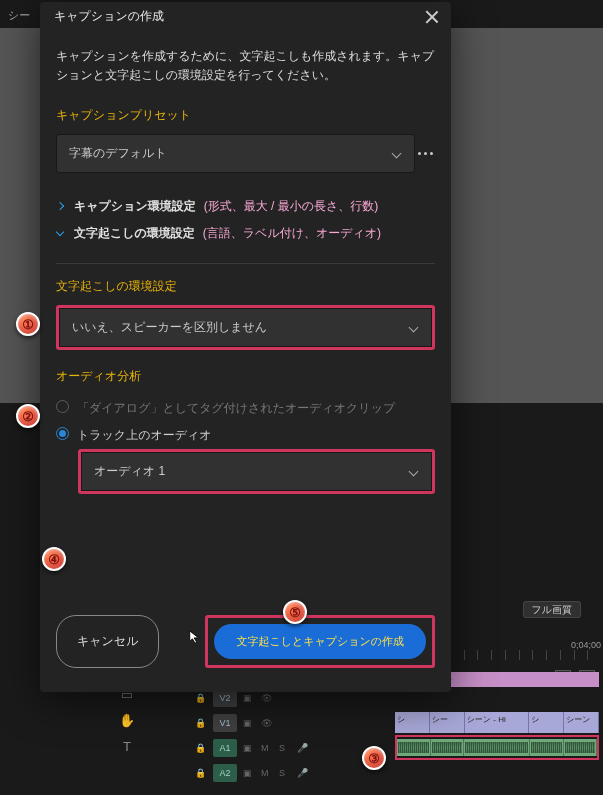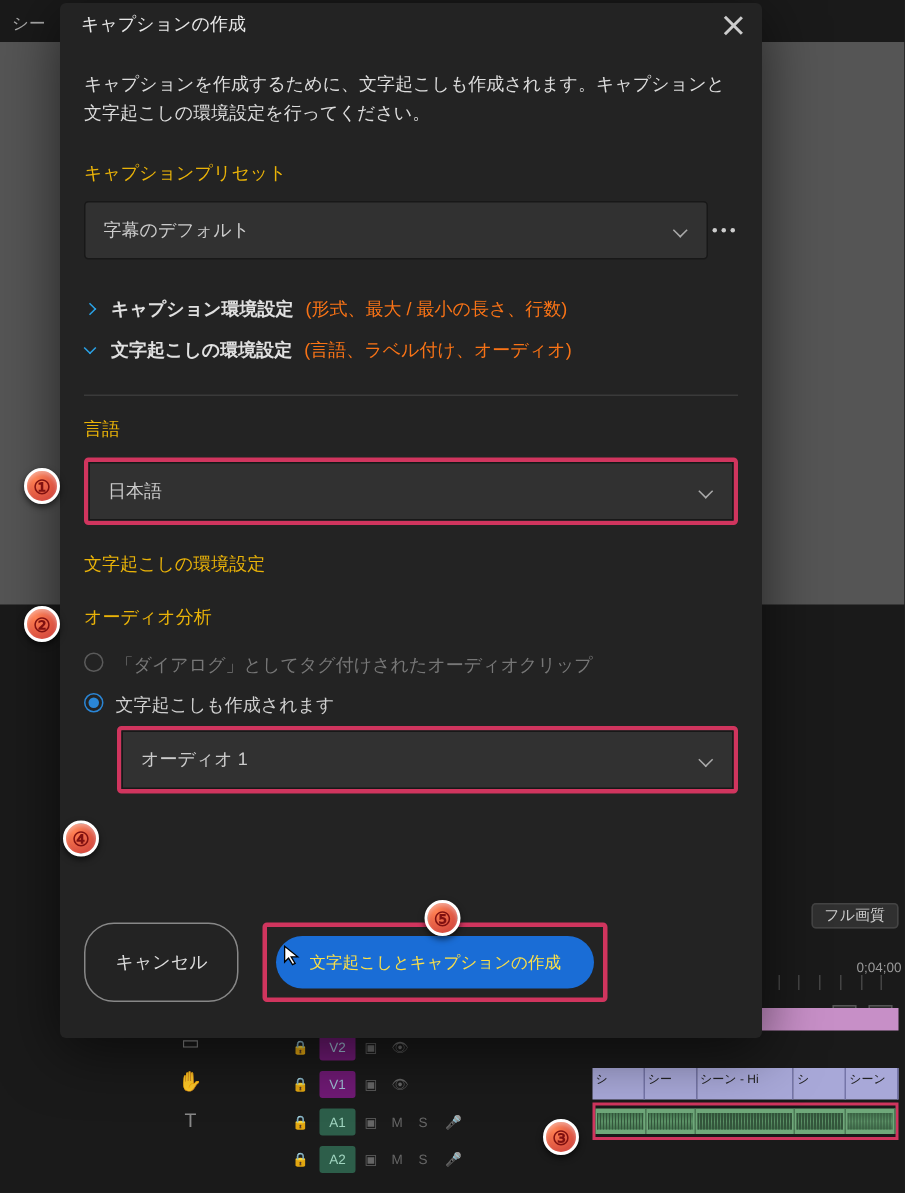--- a/index.html
+++ b/index.html
@@ -1,72 +1,72 @@
 <!DOCTYPE html>
 <html><head>
   <meta charset="utf-8">
   <style>
     * { margin:0; padding:0; box-sizing:border-box; font-family:"Hiragino Kaku Gothic Pro","メイリオ",Meiryo,sans-serif; }
     body { width:603px; height:795px; background:#1a1a1a; color:#d0d0d0; position:relative; overflow:hidden; }
     .bg-mid { position:absolute; top:28px; left:0; right:0; height:375px; background:#555; }
-    .dialog { position:absolute; top:2px; left:40px; width:468px; height:690px; background:#232323; border-radius:4px; box-shadow:0 8px 40px rgba(0,0,0,.6); z-index:10; }
+    .dialog { position:absolute; top:2px; left:40px; width:411px; height:690px; background:#232323; border-radius:4px; box-shadow:0 8px 40px rgba(0,0,0,.6); z-index:10; }
     .dlg-header { display:flex; align-items:center; justify-content:space-between; padding:6px 12px 6px 14px; }
     .dlg-title { font-size:12px; color:#e8e8e8; }
     .close-ic { width:16px; height:16px; position:relative; cursor:pointer; }
     .close-ic::before,.close-ic::after { content:""; position:absolute; left:8px; top:0; width:1.5px; height:16px; background:#ccc; }
     .close-ic::before { transform:rotate(45deg); } .close-ic::after { transform:rotate(-45deg); }
     .dlg-body { padding:16px; }
     .desc { font-size:12px; color:#ddd; line-height:1.6; margin-bottom:22px; }
     .sec-label { font-size:12px; color:#eab308; margin-bottom:10px; }
     .preset-row { display:flex; align-items:center; }
     .dropdown { flex:1; display:flex; align-items:center; justify-content:space-between; background:#313131; border:1px solid #181818; border-radius:3px; padding:10px 12px; font-size:12px; color:#ccc; cursor:pointer; }
     .chev-d { width:10px; height:10px; position:relative; flex-shrink:0; }
     .chev-d::before { content:""; position:absolute; top:1px; left:1px; width:6px; height:6px; border-right:1.5px solid #aaa; border-bottom:1.5px solid #aaa; transform:rotate(45deg); }
     .dots { width:20px; display:flex; gap:3px; cursor:pointer; justify-content:center; }
     .dots span { width:3px; height:3px; border-radius:50%; background:#ccc; }
     .expand-group { margin-top:20px; }
     .exp-row { display:flex; align-items:center; gap:8px; padding:5px 0; cursor:pointer; }
     .chev-r,.chev-down { width:10px; height:10px; position:relative; flex-shrink:0; }
     .chev-r::before { content:""; position:absolute; top:1px; left:1px; width:5px; height:5px; border-right:1.6px solid #2aa3e8; border-bottom:1.6px solid #2aa3e8; transform:rotate(-45deg); }
     .chev-down::before { content:""; position:absolute; top:0; left:1px; width:5px; height:5px; border-right:1.6px solid #2aa3e8; border-bottom:1.6px solid #2aa3e8; transform:rotate(45deg); }
     .exp-title { font-size:12px; font-weight:bold; color:#e0e0e0;text-align:right; }
-    .exp-hint { font-size:12px; color:#f97316; }
+    .exp-hint { font-size:12px; color:#f9a8d4; }
     .hr { height:1px; background:#3a3a3a; margin:16px 0 14px; }
     .hl { border:3px solid #d0355e; border-radius:3px; padding:0; }
     .hl .dropdown { border-radius:0; }
     .dd-wrap { margin-bottom:18px; }
     .field-block { margin-bottom:18px; }
     .radio-row { display:flex; align-items:flex-start; gap:8px; font-size:12px; padding:5px 0; cursor:pointer; }
     .radio { width:13px; height:13px; border:1px solid #888; border-radius:50%; flex-shrink:0; position:relative; }
     .radio.off { opacity:.55; }
     .radio.on { border-color:#2a86d6; }
     .radio.on::after { content:""; position:absolute; inset:2px; border-radius:50%; background:#2a86d6; }
     .disabled-txt { color:#777; }
     .audio-dd-wrap { margin-left:22px; }
-    .dlg-footer { position:absolute; bottom:24px; left:0; right:0; display:flex; justify-content:flex-start; gap:16px; padding:0 16px; }
+    .dlg-footer { position:absolute; bottom:24px; left:0; right:0; display:flex; justify-content:space-between; gap:16px; padding:0 16px; }
     .btn-cancel { background:#232323; border:1.5px solid #888; color:#ddd; border-radius:20px; padding:9px 20px; font-size:12px; cursor:pointer; }
     .btn-primary { background:#1a6dd6; border:none; color:#fde047; border-radius:20px; padding:10px 22px; font-size:11px; cursor:pointer; }
     .primary-hl { border:3px solid #d0355e; padding:6px; border-radius:3px; }
     .cursor-svg { position:absolute; width:14px; height:14px; pointer-events:none; }
 
     .circ { position:absolute; width:24px; height:24px; border-radius:50%; background:radial-gradient(circle at 30% 30%,#ff8050,#c83838); border:2px solid #fff; box-shadow:0 2px 4px rgba(0,0,0,.6),inset 0 2px 3px rgba(255,255,255,.4); display:flex; align-items:center; justify-content:center; font-size:13px; font-weight:bold; color:#801010; z-index:50; }
 
     .timeline { position:absolute; bottom:0; left:0; right:0; height:200px; background:#1a1a1a; z-index:1; }
-    .tl-info { position:absolute; right:4px; top:8px; font-size:10px; color:#999; text-align:right; }
+    .tl-info { position:absolute; right:22px; top:8px; font-size:10px; color:#999; text-align:right; }
     .full-btn { background:#303030; border:1px solid #444; border-radius:3px; padding:2px 8px; font-size:10px; color:#ccc; }
     .ruler { position:absolute; top:45px; left:395px; right:2px; height:20px; }
     .ticks { display:flex; height:10px; }
     .ticks span { flex:1; border-left:1px solid #444; }
     .tool-col { position:absolute; top:90px; left:115px; width:24px; display:flex; flex-direction:column; gap:8px; align-items:center; }
     .tool-ic { width:18px; height:18px; color:#888; display:flex; align-items:center; justify-content:center; font-size:13px; }
     .track-hdr-col { position:absolute; top:90px; left:195px; width:200px; }
     .trk-row { display:flex; align-items:center; height:25px; gap:6px; font-size:9px; color:#999; }
     .trk-lock { width:12px; color:#666; }
     .trk-badge { width:24px; height:18px; display:flex; align-items:center; justify-content:center; border-radius:2px; }
-    .trk-v { background:#701a75; color:#9fbfd4; }
+    .trk-v { background:#404040; color:#9fbfd4; }
     .trk-a { background:#2d5e4a; color:#9fd4bf; }
     .trk-ic { width:12px; color:#666; }
     .clips { position:absolute; top:90px; left:395px; right:4px; }
     .clip-row { height:25px; position:relative; }
     .mat-label { position:absolute; top:-13px; left:0; right:0; font-size:9px; color:#333; background:#c78fc7; padding:1px 4px; }
     .clip-v { position:absolute; inset:2px 0; display:flex; }
     .clip-v span { flex:1; background:#a8a8d8; border-right:1px solid #7575a8; font-size:8px; color:#222; padding:2px; overflow:hidden; }
     .clip-a { position:absolute; inset:2px 0; display:flex; }
     .clip-a span { flex:1; background:#6fa87a; border-right:1px solid #4d7a56; overflow:hidden; position:relative; }
     .clip-a span::before { content:""; position:absolute; inset:3px 1px; background:repeating-linear-gradient(90deg,#2d4d35 0 1px,transparent 1px 2px),linear-gradient(#3d6a48,#5a9065,#3d6a48); opacity:.9; }
@@ -110,43 +110,40 @@
       </div>
       <div class="exp-row">
         <span class="chev-down"></span>
         <span class="exp-title">文字起こしの環境設定</span>
         <span class="exp-hint">(言語、ラベル付け、オーディオ)</span>
       </div>
     </div>
 
     <div class="hr"></div>
 
+
     <div class="field-block">
-      <div class="sec-label">言語</div>
+      <div class="sec-label">文字起こしの環境設定</div>
       <div class="hl dd-wrap">
         <div class="dropdown">
-          <span>日本語</span>
+          <span>いいえ、スピーカーを区別しません</span>
           <span class="chev-d"></span>
         </div>
       </div>
-    </div>
-
-    <div class="field-block">
-      <div class="sec-label">文字起こしの環境設定</div>
     </div>
 
     <div class="field-block" style="margin-bottom:6px">
       <div class="sec-label">オーディオ分析</div>
       <div class="radio-row">
         <span class="radio off"></span>
         <span class="disabled-txt">「ダイアログ」としてタグ付けされたオーディオクリップ</span>
       </div>
       <div class="radio-row">
         <span class="radio on"></span>
-        <span>文字起こしも作成されます</span>
+        <span>トラック上のオーディオ</span>
       </div>
       <div class="audio-dd-wrap">
         <div class="hl">
           <div class="dropdown">
             <span>オーディオ 1</span>
             <span class="chev-d"></span>
           </div>
         </div>
       </div>
     </div>

